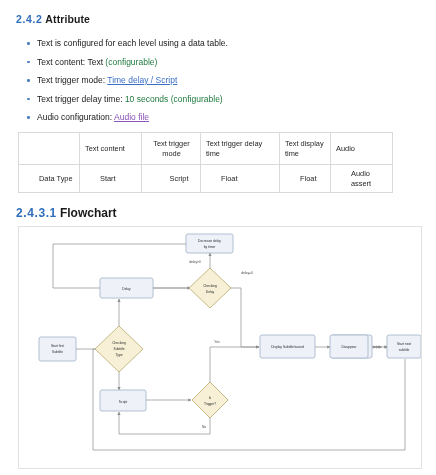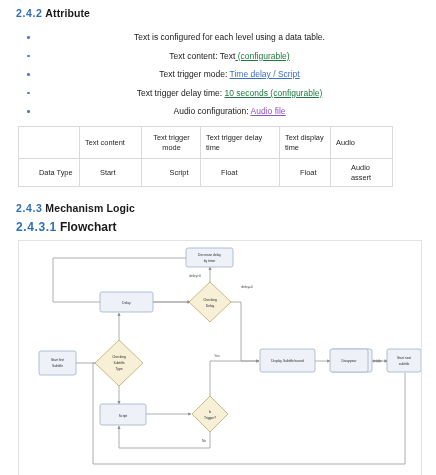--- a/index.html
+++ b/index.html
@@ -20,21 +20,21 @@
     width: 436px;
     height: 475px;
     box-sizing: border-box;
     padding: 4px 14px 0 16px;
   }
 
   
   h2.sec {
     font-size: 10.5px;
     font-weight: bold;
-    margin: 2px 0 6px 0;
+    margin: 8px 0 6px 0;
     line-height: 14px;
     letter-spacing: 0.1px;
   }
   h2.sec .num {
     color: #2f6ebb;
     font-family: "Liberation Sans", sans-serif;
     letter-spacing: 0.6px;
     margin-right: 3px;
   }
   h3.sec {
@@ -47,21 +47,20 @@
     color: #2f6ebb;
     letter-spacing: 0.6px;
     margin-right: 3px;
   }
 
   
   ul.bullets {
     list-style: none;
     margin: 12px 0 8px 0;
     padding: 0 0 0 10px;
-    text-align: center;
   }
   ul.bullets li {
     position: relative;
     font-size: 8.5px;
     line-height: 11px;
     padding: 0 0 0 11px;
     margin: 0 0 7.6px 0;
     color: #202020;
   }
   ul.bullets li::before {
@@ -69,21 +68,20 @@
     position: absolute;
     left: 1px;
     top: 4px;
     width: 2.6px;
     height: 2.6px;
     background: #4a7fc1;
     border-radius: 50%;
   }
   .lnk-green {
     color: #1f7a3f;
-    text-decoration: underline;
     text-underline-offset: 1px;
   }
   .lnk-blue {
     color: #3b6fc4;
     text-decoration: underline;
     text-underline-offset: 1px;
   }
   .lnk-purple {
     color: #8a54b8;
     text-decoration: underline;
@@ -179,23 +177,20 @@
       <td class="c0">Data Type</td>
       <td class="c1">Start</td>
       <td class="c2">Script</td>
       <td class="c3">Float</td>
       <td class="c4">Float</td>
       <td class="c5">Audio assert</td>
     </tr>
   </tbody>
     </table>
 
-  <h2 class="sec">
-    <span class="num">2.4.3</span><span>Mechanism Logic</span>
-  </h2>
 
   <h3 class="sec">
     <span class="num">2.4.3.1</span><span>Flowchart</span>
   </h3>
 
   <div class="chart-frame">
     <svg width="402" height="241" viewBox="0 0 402 241">
       <defs>
         <marker id="arrow" viewBox="0 0 10 10" refX="9" refY="5" markerWidth="4" markerHeight="4" orient="auto-start-reverse">
           <path d="M 0 0 L 10 5 L 0 10 z" fill="#8d8d8d"></path>

